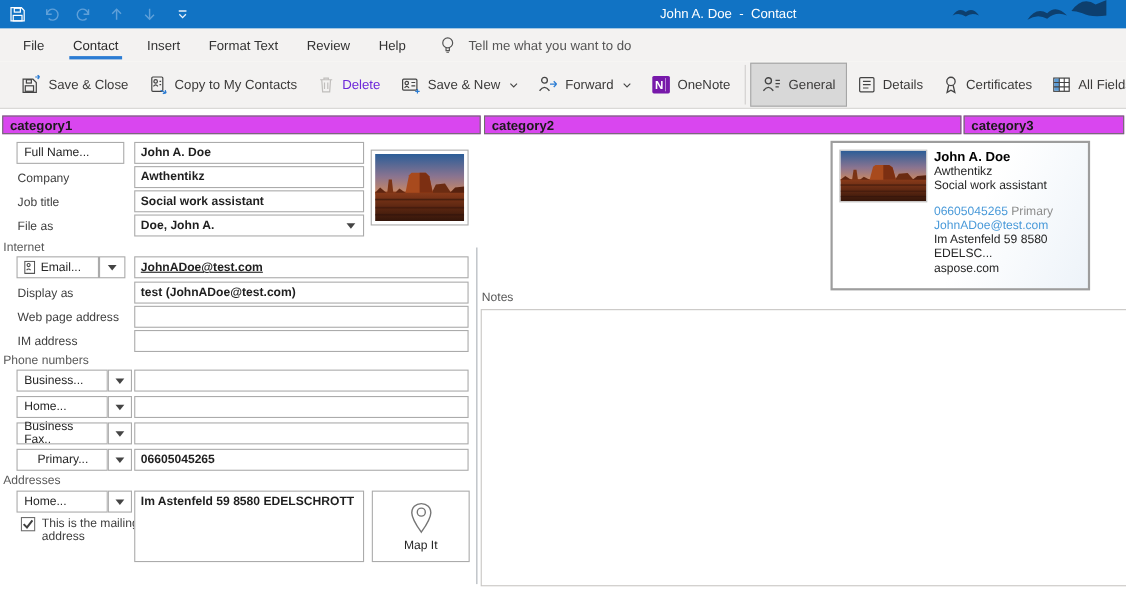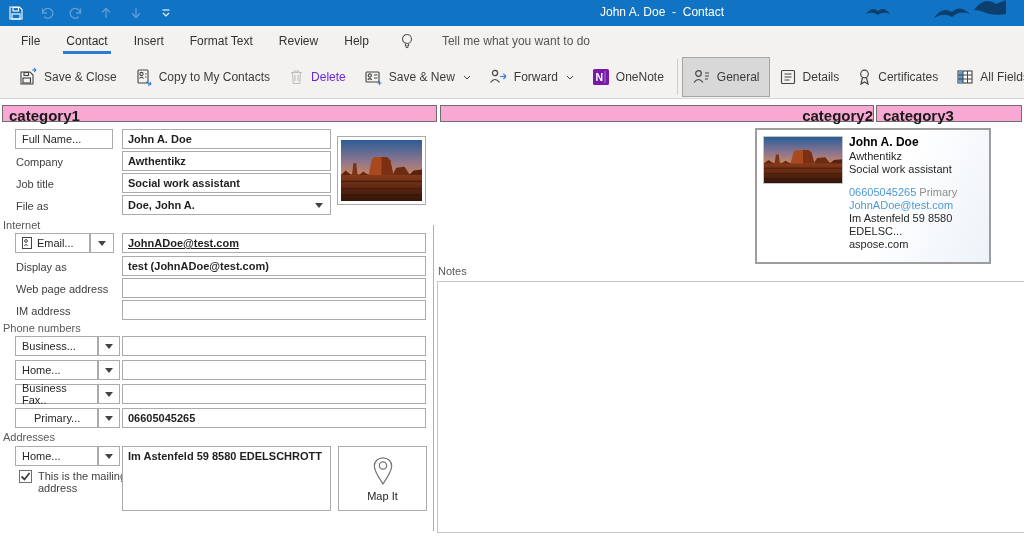--- a/index.html
+++ b/index.html
@@ -11,32 +11,32 @@
   .qat { position:absolute; left:8px; top:0; height:26px; display:flex; align-items:center; gap:14px; }
   .qat .qbtn { width:16px; height:16px; display:flex; align-items:center; justify-content:center; }
   .win-title { position:absolute; left:600px; top:5px; color:#fff; font-size:12px; white-space:pre; }
   .birds { position:absolute; top:0; right:18px; width:150px; height:26px; }
 
   
   .menubar { position:absolute; left:0; top:26px; width:1024px; height:30px; background:#f3f2f1; display:flex; align-items:stretch; padding-left:8px; }
   .menu-item { font-size:12px; color:#333; display:flex; align-items:center; padding:0 13px; cursor:default; position:relative; }
   .menu-item.sel { color:#2b2b2b; }
   .menu-item.sel::after { content:""; position:absolute; left:10px; right:10px; bottom:2px; height:3px; background:#2b7cd3; }
-  .tellme { display:flex; align-items:center; gap:28px; margin-left:18px; font-size:12px; color:#555; }
+  .tellme { display:flex; align-items:center; gap:12px; margin-left:18px; font-size:12px; color:#555; }
 
   
   .ribbon { position:absolute; left:0; top:56px; width:1024px; height:43px; background:#f3f2f1; border-bottom:1px solid #d8d6d4; display:flex; align-items:center; padding-left:10px; }
   .rbtn { display:flex; align-items:center; gap:6px; font-size:12px; color:#3b3a39; padding:0 9px; height:38px; white-space:nowrap; }
   .rbtn.disabled { color:#6d28d9; }
   .rbtn.sel { background:#d8d8d8; border:1px solid #a6a6a6; height:40px; }
   .rsep { width:1px; height:36px; background:#d0cecd; margin:0 4px; flex:none; }
   .chev { display:inline-flex; margin-left:2px; }
 
   
-  .cat { position:absolute; top:105px; height:17px; background:#f9a8d4; border:1px solid #6e6e6e; font-size:15px; font-weight:bold; color:#1a1a1a; padding:1px 0 0 6px; }
+  .cat { position:absolute; top:105px; height:17px; background:#d946ef; border:1px solid #6e6e6e; font-size:12px; font-weight:bold; color:#1a1a1a; padding:1px 0 0 6px; }
 
   
   .lbl { position:absolute; font-size:11px; color:#404040; }
   .seclbl { position:absolute; font-size:11px; color:#595959; }
   .btnf { position:absolute; height:20px; border:1px solid #ababab; background:#fff; font-size:11px; color:#262626; display:flex; align-items:center; padding:0 6px; }
   .dd { position:absolute; width:22px; height:20px; border:1px solid #ababab; background:#fff; display:flex; align-items:center; justify-content:center; }
   .caret { width:0; height:0; border-left:4px solid transparent; border-right:4px solid transparent; border-top:5px solid #444; }
   .fld { position:absolute; height:20px; border:1px solid #ababab; background:#fff; font-size:11px; font-weight:bold; color:#1f1f1f; display:flex; align-items:center; padding:0 5px; }
   .fld.link-val { text-decoration:underline; }
   .fld .inner-caret { position:absolute; right:7px; top:7px; }
@@ -250,21 +250,21 @@
         <rect x="2" y="3" width="14" height="12" fill="#fff" stroke="#444" stroke-width="1.1"></rect>
         <rect x="2.5" y="3.5" width="4.5" height="11" fill="#5b9bd5"></rect>
         <path d="M7 3 v12 M11.5 3 v12 M2 7 h14 M2 11 h14" stroke="#444" stroke-width="1"></path>
       </svg>
       <span>All Fields</span>
     </div>
 
   </div>
 
   <div class="cat" style="left:2px; width:435px;">category1</div>
-  <div class="cat" style="left:440px; width:434px;text-align:right;">category2</div>
+  <div class="cat" style="left:440px; width:434px;">category2</div>
   <div class="cat" style="left:876px; width:146px;">category3</div>
 
   <div class="btnf" style="left:15px; top:129px; width:98px;">Full Name...</div>
   <div class="fld" style="left:122px; top:129px; width:209px;">John A. Doe</div>
 
   <div class="lbl" style="left:16px; top:156px;">Company</div>
   <div class="fld" style="left:122px; top:151px; width:209px;">Awthentikz</div>
 
   <div class="lbl" style="left:16px; top:178px;text-align:right;">Job title</div>
   <div class="fld" style="left:122px; top:173px; width:209px;">Social work assistant</div>

